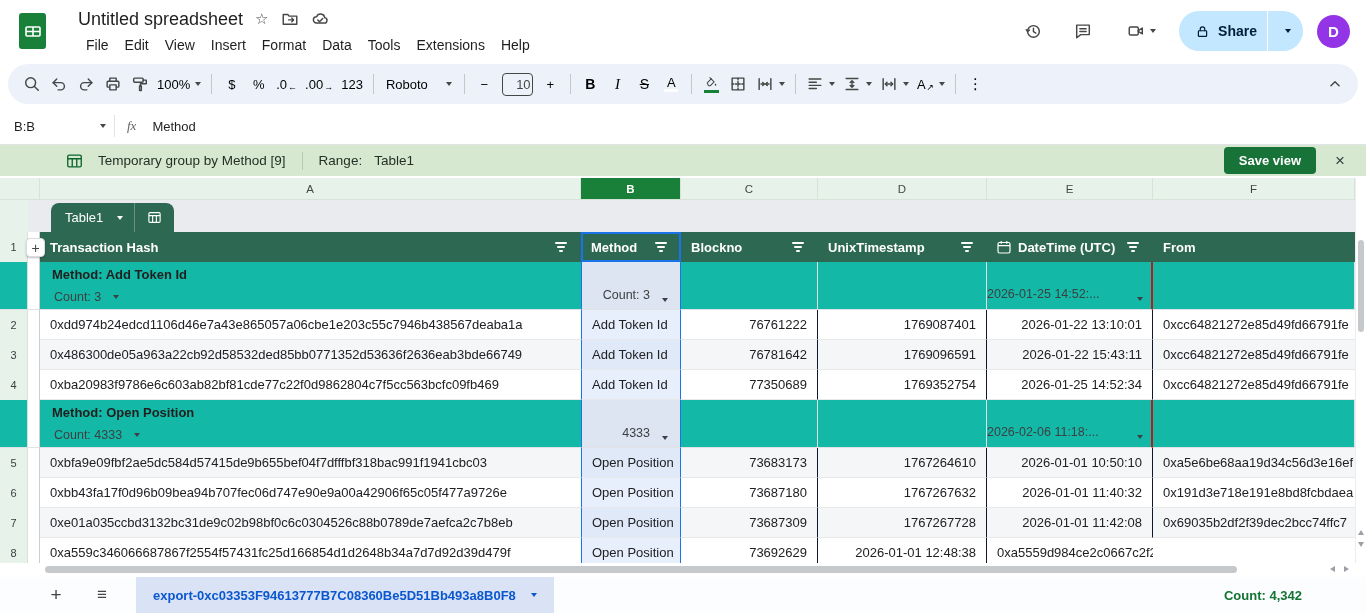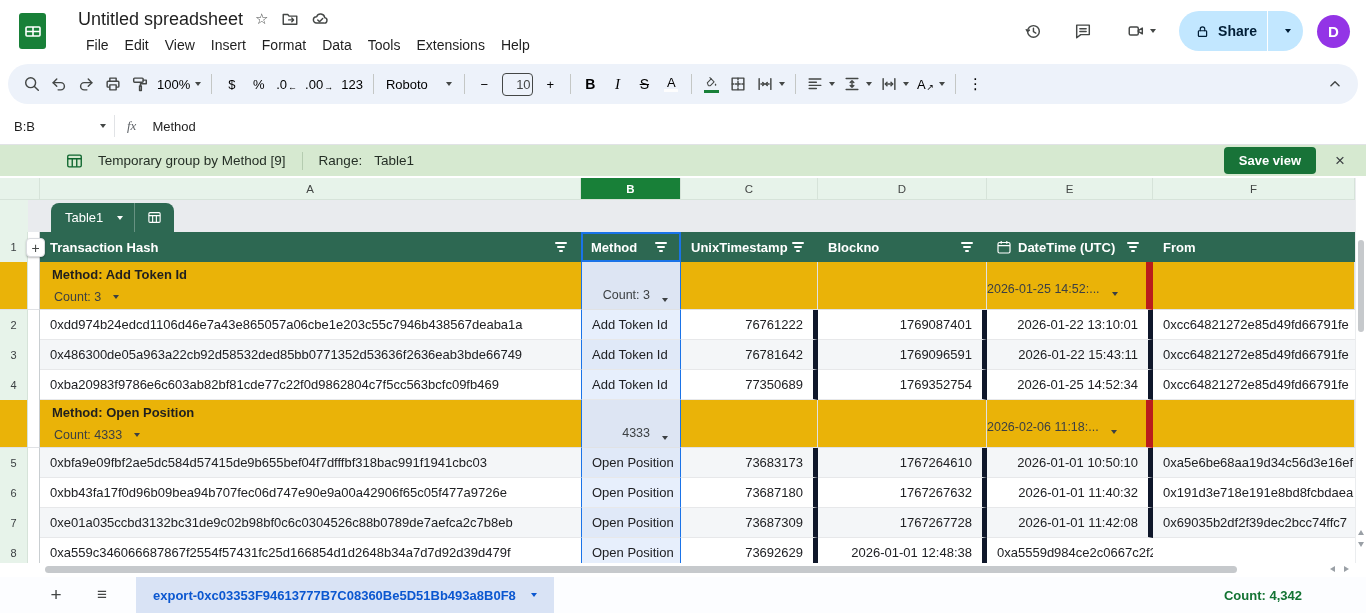--- a/index.html
+++ b/index.html
@@ -93,37 +93,37 @@
   .r-group .gutcell, .band .gutcell { background:inherit; }
   .r-header { height:30px; }
   .hc { background:#2d6852; color:#fff; font-weight:bold; font-size:13px; display:flex; align-items:center;
         padding:0 10px; white-space:nowrap; overflow:hidden; }
   .hc.sel { box-shadow:inset 0 0 0 2px #1a73e8; }
   .flt { display:inline-flex; flex-direction:column; gap:2.5px; align-items:center; margin-left:auto; padding-right:4px; }
   .flt i { display:block; height:1.7px; background:#fff; border-radius:1px; }
   .flt i:nth-child(1){ width:12px; } .flt i:nth-child(2){ width:8px; } .flt i:nth-child(3){ width:3.5px; }
   .cal { width:14px; height:14px; margin-right:7px; flex:none; }
   .r-group { height:48px; }
-  .r-group > div { background:#eab308; border-bottom:1px solid #e0e2e5; }
+  .r-group > div { background:#14b8a6; border-bottom:1px solid #e0e2e5; }
   .ga { padding:5px 8px 5px 12px; display:flex; flex-direction:column; justify-content:space-between; }
   .gtitle { font-weight:bold; font-size:13px; color:#1f1f1f; }
   .gcount { font-size:12.5px; color:#3c4043; display:flex; align-items:center; gap:7px; padding-left:2px; }
   .gb { background:#dde5f3 !important; border-left:1px solid #1a73e8; border-right:1px solid #1a73e8;
         display:flex; align-items:flex-end; justify-content:flex-end; padding:0 12px 7px 0;
         font-size:12.5px; color:#3c4043; gap:7px; }
-  .ge { display:flex; align-items:flex-end; justify-content:flex-start; padding:0 8px 13px 0;
-        font-size:12.5px; color:#3c4043; gap:7px; border-right:7px solid #b91c1c; }
+  .ge { display:flex; align-items:flex-end; justify-content:space-between; padding:0 8px 8px 0;
+        font-size:12.5px; color:#3c4043; gap:7px; border-right:2px solid #b91c1c; }
   .gc { border-right:1px solid #dfe1e4; }
   .r-data { height:30px; font-size:13px; color:#202124; }
   .d { display:flex; align-items:center; padding:0 10px; border-bottom:1px solid #e7e8ea; background:#fff;
        white-space:nowrap; overflow:hidden; }
   .band .d { background:#f4f6f8; }
   .d.bcol { background:#e7effc; border-left:1px solid #1a73e8; border-right:1px solid #1a73e8; }
   .band .d.bcol { background:#e0e9f8; }
-  .d.rnum { justify-content:flex-end; border-right:5px solid #0f172a; }
+  .d.rnum { justify-content:flex-end; border-right:1px solid #0f172a; }
   .plusbtn { position:absolute; left:26px; top:60px; width:19px; height:19px; background:#fff;
              border:1px solid #dadce0; border-radius:4px; box-shadow:0 1px 2px rgba(0,0,0,.25);
              display:flex; align-items:center; justify-content:center; font-size:14px; color:#444746; z-index:5; }
 
   
   .vscroll { position:absolute; top:0; right:0; width:11px; height:385px; background:#fff; border-left:1px solid #ebedef; }
   .vthumb { position:absolute; top:62px; left:2px; width:6px; height:92px; background:#c6c9cc; border-radius:3px; }
   .varr { position:absolute; left:2px; width:0; height:0; border-left:3.5px solid transparent; border-right:3.5px solid transparent; }
   .varr.up { top:352px; border-bottom:5px solid #9aa0a6; }
   .varr.down { top:364px; border-top:5px solid #9aa0a6; }
@@ -410,30 +410,30 @@
             </span>
           </div>
           <div class="hc c-b sel">
             <span>Method</span>
             <span class="flt">
               <i></i>
               <i></i>
               <i></i>
             </span>
           </div>
+          <div class="hc c-c">
+            <span>Blockno</span>
+            <span class="flt">
+              <i></i>
+              <i></i>
+              <i></i>
+            </span>
+          </div>
           <div class="hc c-d">
             <span>UnixTimestamp</span>
-            <span class="flt">
-              <i></i>
-              <i></i>
-              <i></i>
-            </span>
-          </div>
-          <div class="hc c-c">
-            <span>Blockno</span>
             <span class="flt">
               <i></i>
               <i></i>
               <i></i>
             </span>
           </div>
           <div class="hc c-e">
             <svg class="cal" viewBox="0 0 14 14">
               <rect x="1" y="2.5" width="12" height="10.5" rx="1.5" fill="none" stroke="#fff" stroke-width="1.2"></rect>
               <path d="M1 5.6 h12 M4.2 1 v2.8 M9.8 1 v2.8" stroke="#fff" stroke-width="1.2" fill="none"></path>

